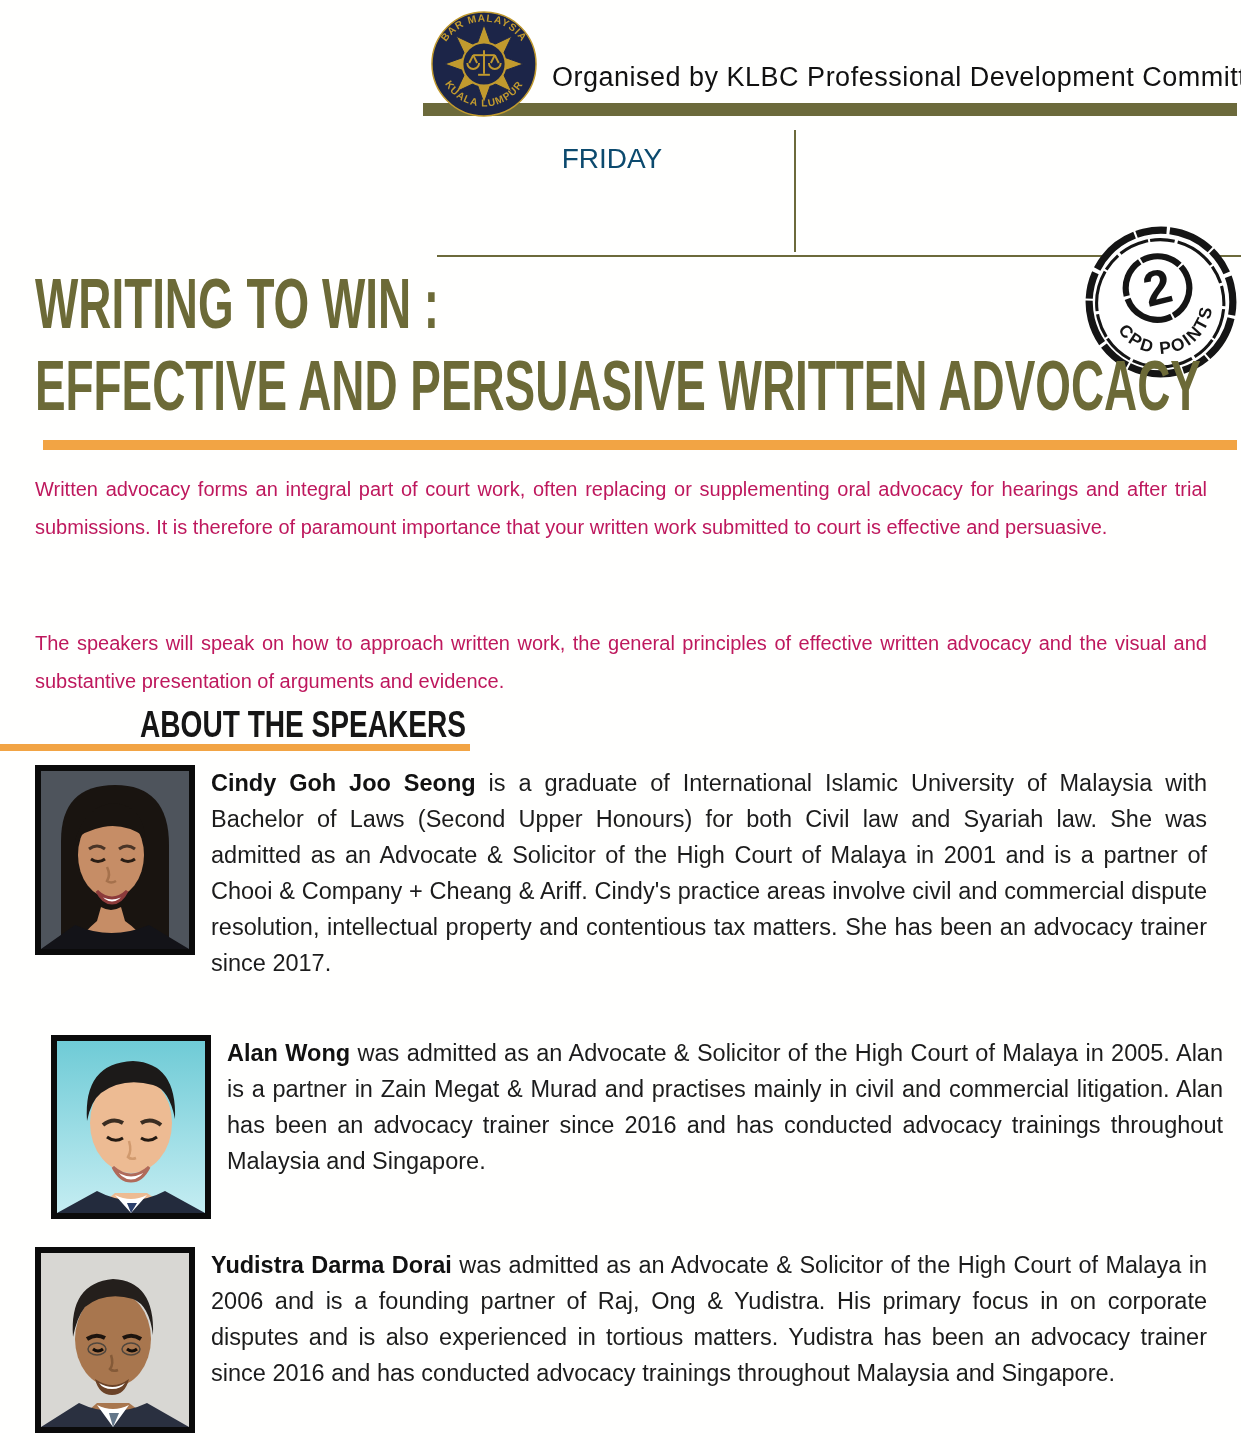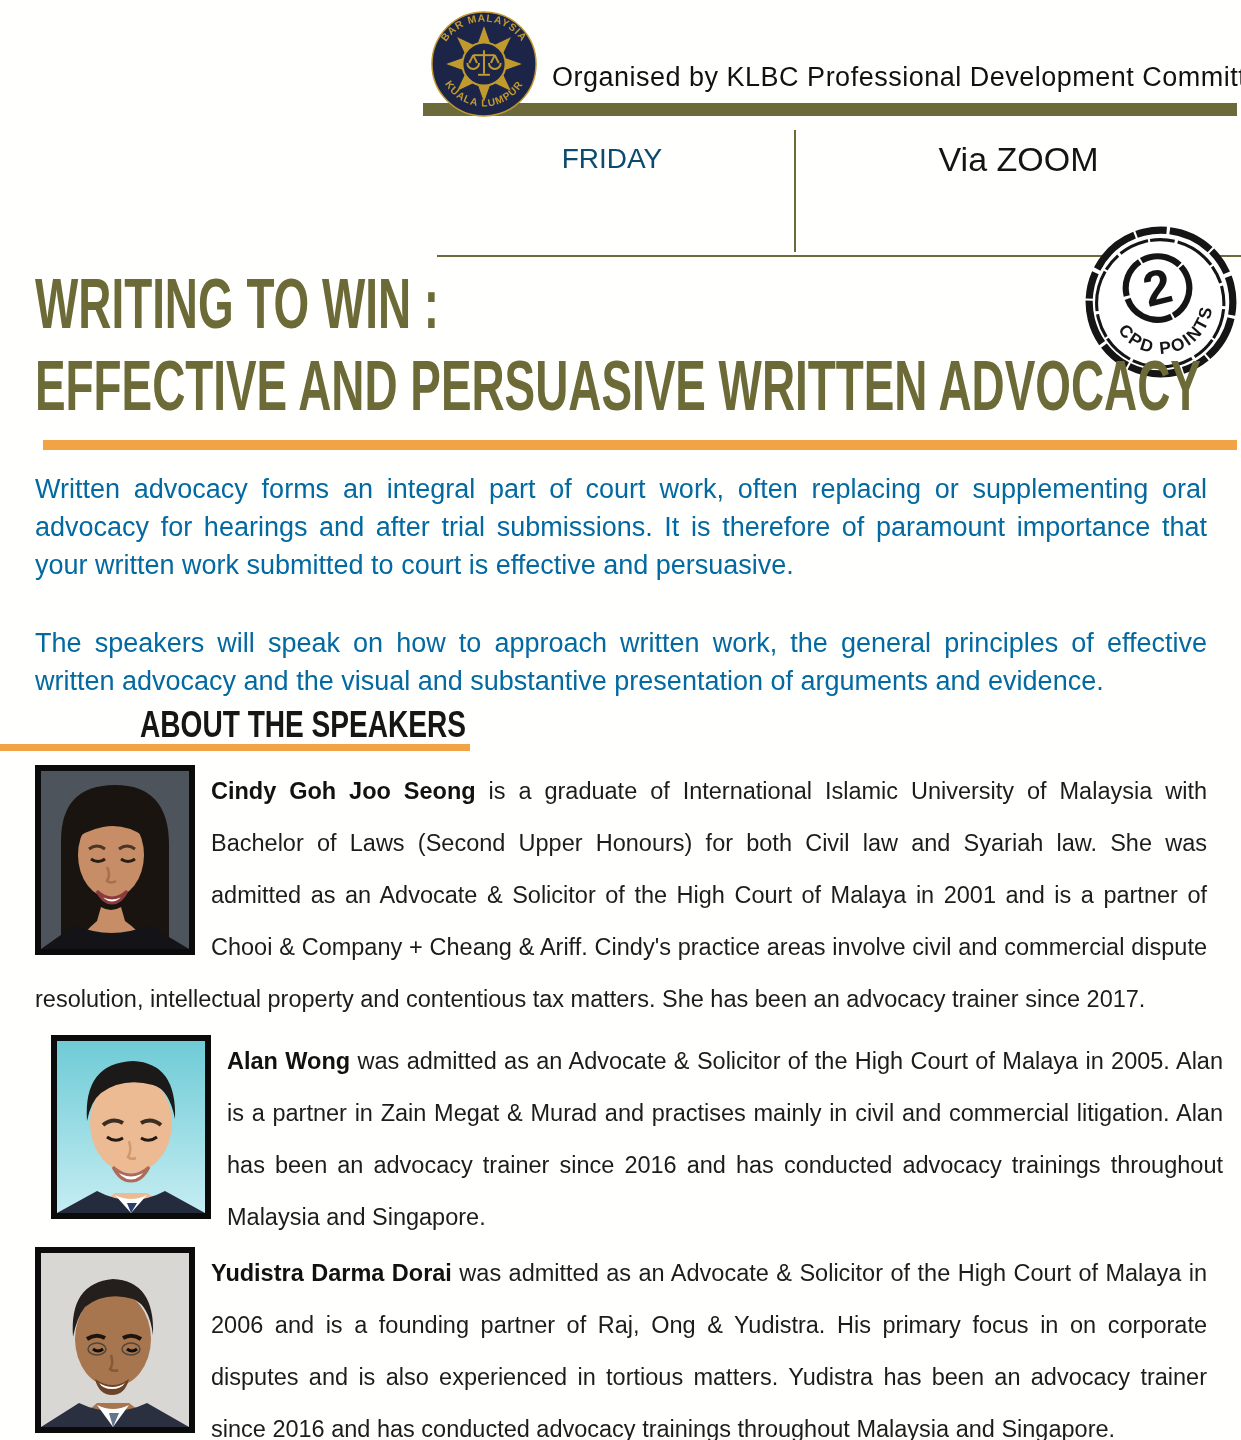--- a/index.html
+++ b/index.html
@@ -18,29 +18,29 @@
   .col-time{left:800px;top:136px;width:437px;text-align:center;font-size:34px;line-height:46px;color:#141414;}
   .thin-line{left:437px;top:255px;width:804px;height:2px;background:#6c6a3b;}
   .stamp{left:1083px;top:224px;width:156px;height:156px;z-index:2;}
   
   .title-line{left:35px;color:#6c6a37;font-weight:bold;font-size:70px;white-space:nowrap;z-index:4;}
   .title-line .squeeze{display:inline-block;transform:scaleX(.655);transform-origin:0 50%;letter-spacing:0px;}
   .tl1{top:264px;text-decoration:underline;}
   .tl2{top:346px;}
   .orange-rule{left:43px;top:440px;width:1194px;height:10px;background:#f2a444;}
   
-  .para{left:35px;width:1172px;font-size:27px;line-height:38px;text-align:justify;color:#0369a1;}
+  .para{left:35px;width:1172px;font-size:20px;line-height:38px;text-align:justify;color:#be185d;}
   .p1{top:470px;}
   .p2{top:624px;}
   
   .about-h{left:140px;top:704px;font-size:36px;font-weight:bold;color:#161616;white-space:nowrap;}
   .about-h .squeeze{display:inline-block;transform:scaleX(.78);transform-origin:0 50%;}
   .about-rule{left:0;top:744px;width:470px;height:7px;background:#f2a444;}
   
-  .speaker{left:35px;width:1172px;font-size:23.5px;line-height:52px;text-align:justify;color:#1c1c1c;}
+  .speaker{left:35px;width:1172px;font-size:23.5px;line-height:36px;text-align:justify;color:#1c1c1c;}
   .sp1{top:765px;}
   .sp2{top:1035px;padding-left:16px;}
   .sp3{top:1247px;}
   .speaker p{margin:0;}
   .speaker .name{font-weight:bold;color:#111;}
   .photo{float:left;border:6px solid #0b0b0b;margin:0 16px 6px 0;line-height:0;background:#888;}
   .photo svg{display:block;}
 </style>
 </head>
 <body>
@@ -78,21 +78,20 @@
   </svg>
 </div>
 
 <div class="abs org-text">Organised by KLBC Professional Development Committee</div>
 
 <div class="abs col-day">
   <div>FRIDAY</div>
 </div>
 <div class="abs v-div"></div>
 <div class="abs col-time">
-  <div>Via ZOOM</div>
 </div>
 <div class="abs thin-line"></div>
 
 <div class="abs stamp">
   <svg width="156" height="156" viewBox="0 0 152 152">
     <g transform="rotate(-14 76 76)">
       <circle cx="76" cy="76" r="70" fill="#ffffff" stroke="#151515" stroke-width="7" stroke-dasharray="30 3 44 2 26 4 50 2"></circle>
       <circle cx="75" cy="77" r="62" fill="none" stroke="#151515" stroke-width="3" stroke-dasharray="18 3 30 2 24 3 40 2"></circle>
       <circle cx="76" cy="62" r="31" fill="none" stroke="#151515" stroke-width="6" stroke-dasharray="40 2 52 3 38 2"></circle>
       <text x="76" y="78" text-anchor="middle" font-size="48" font-weight="bold" fill="#151515" font-family="Liberation Sans, sans-serif">2</text>

